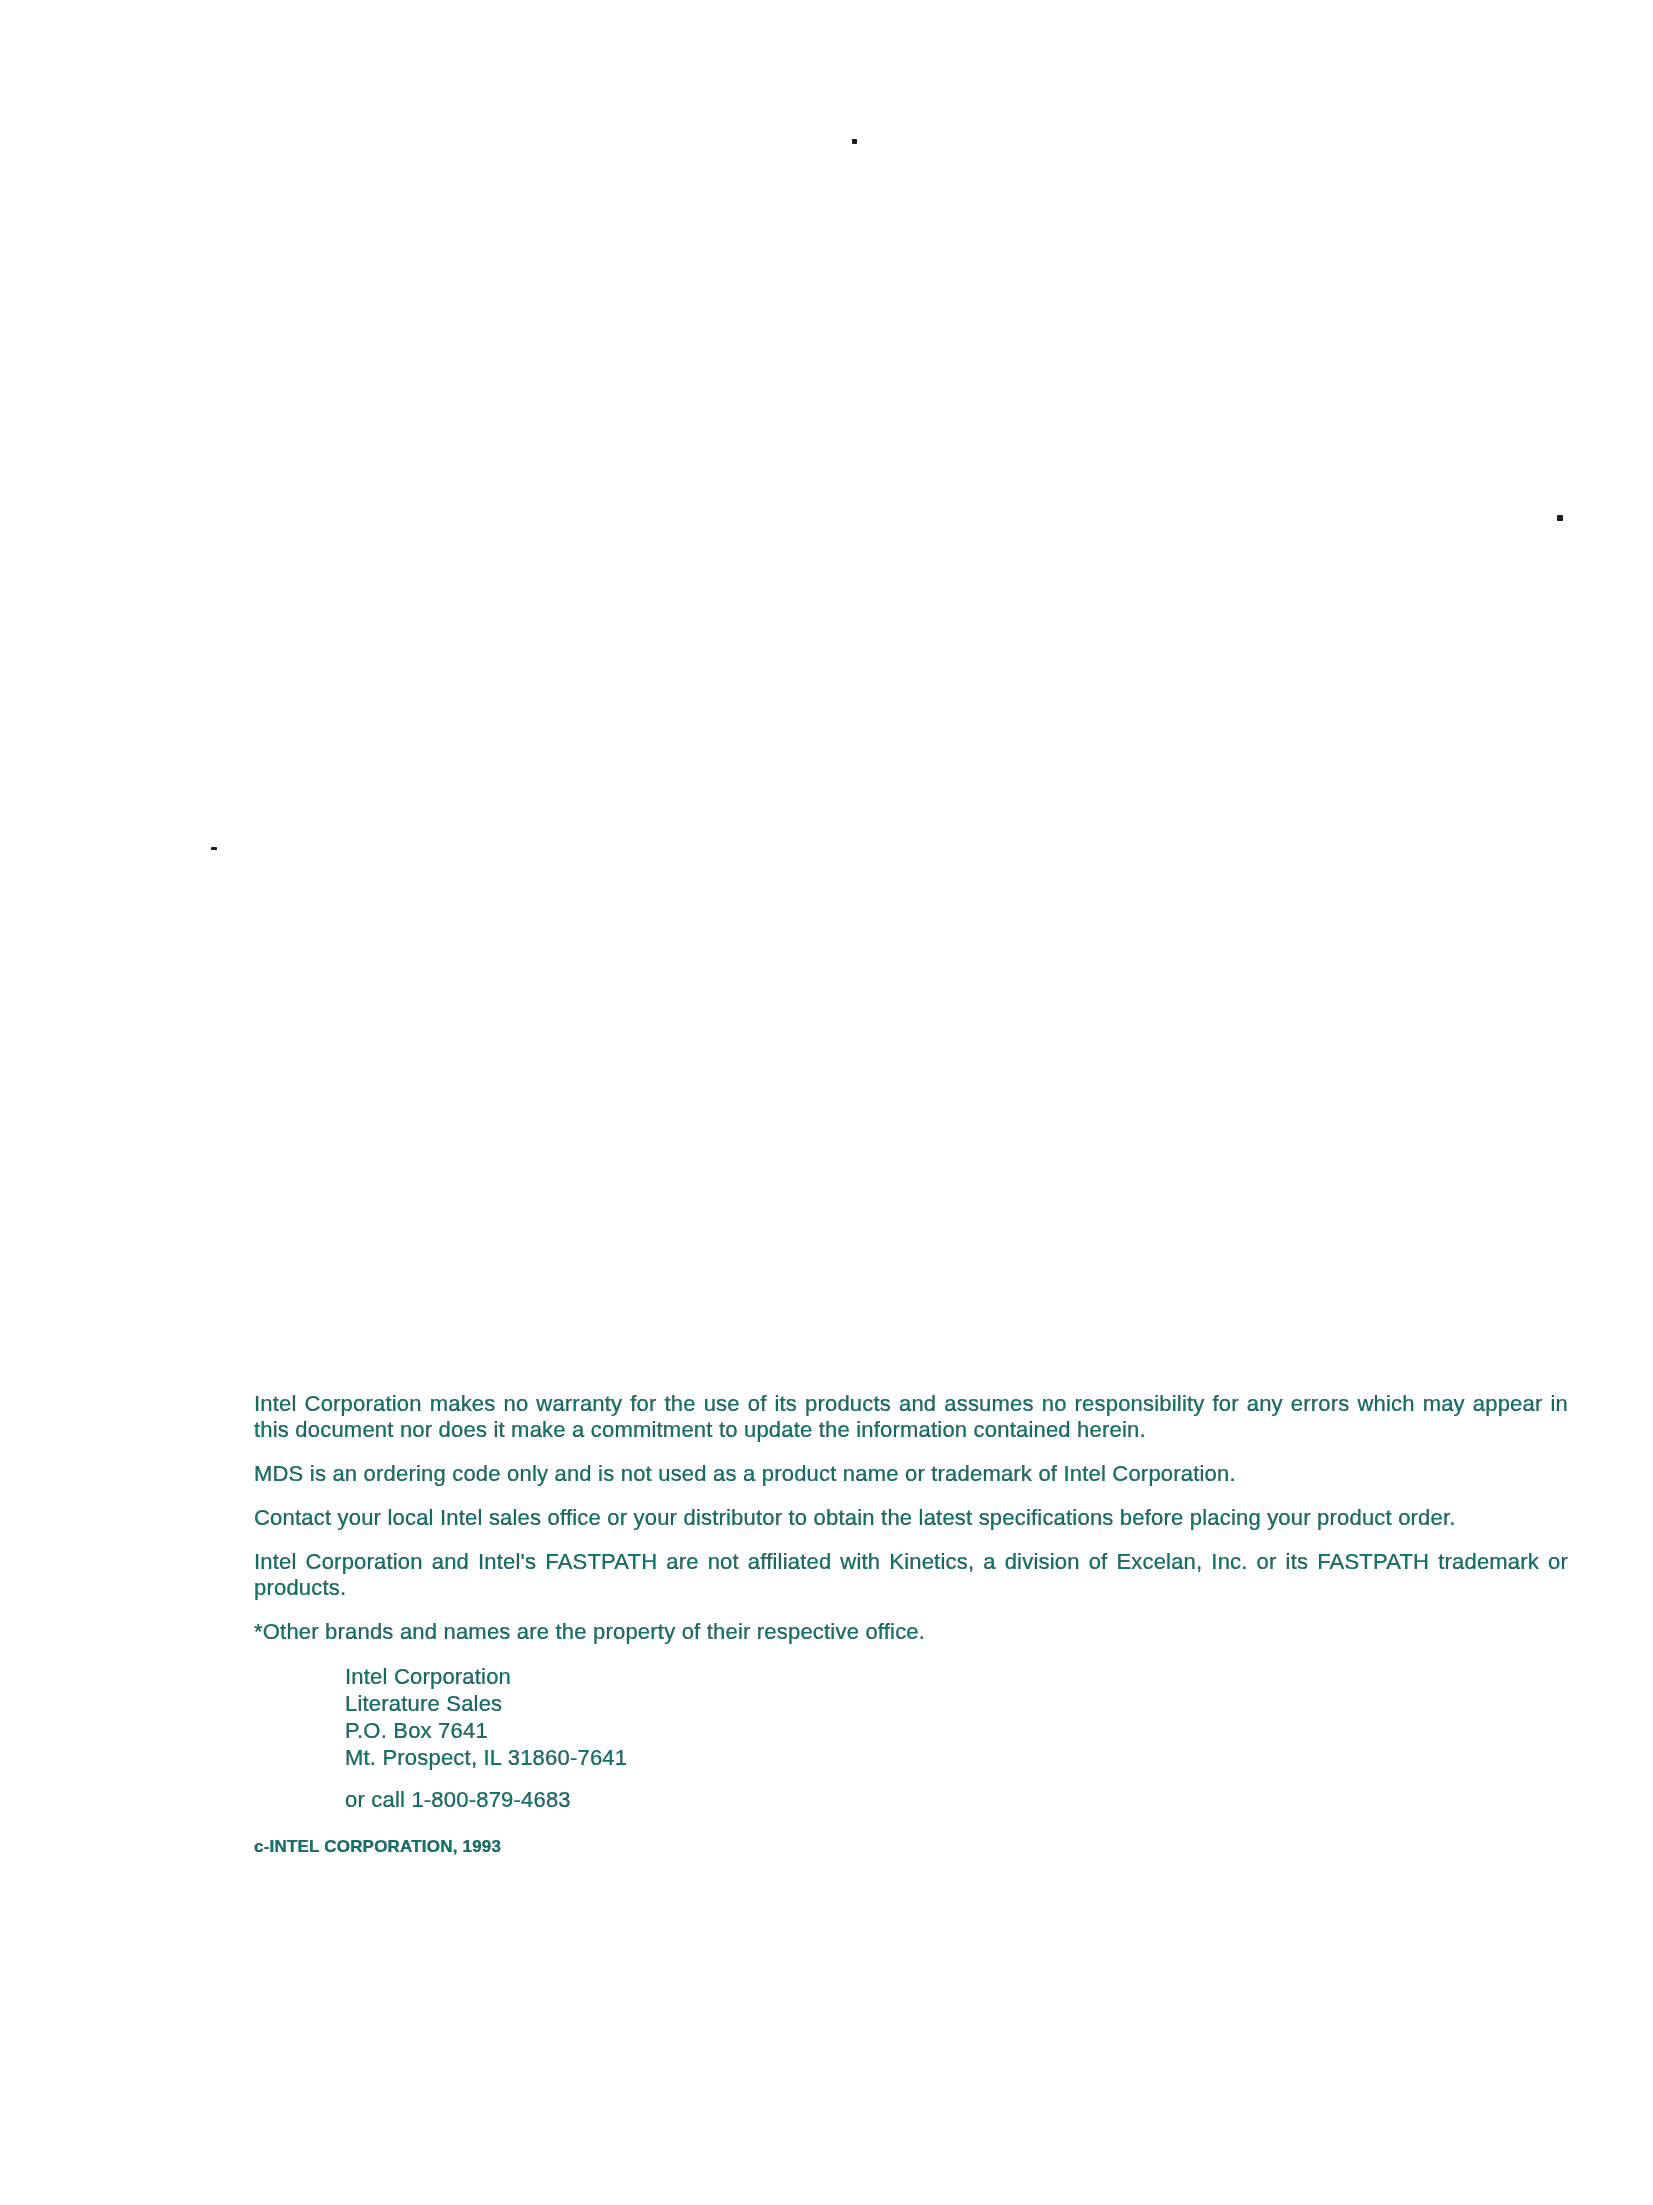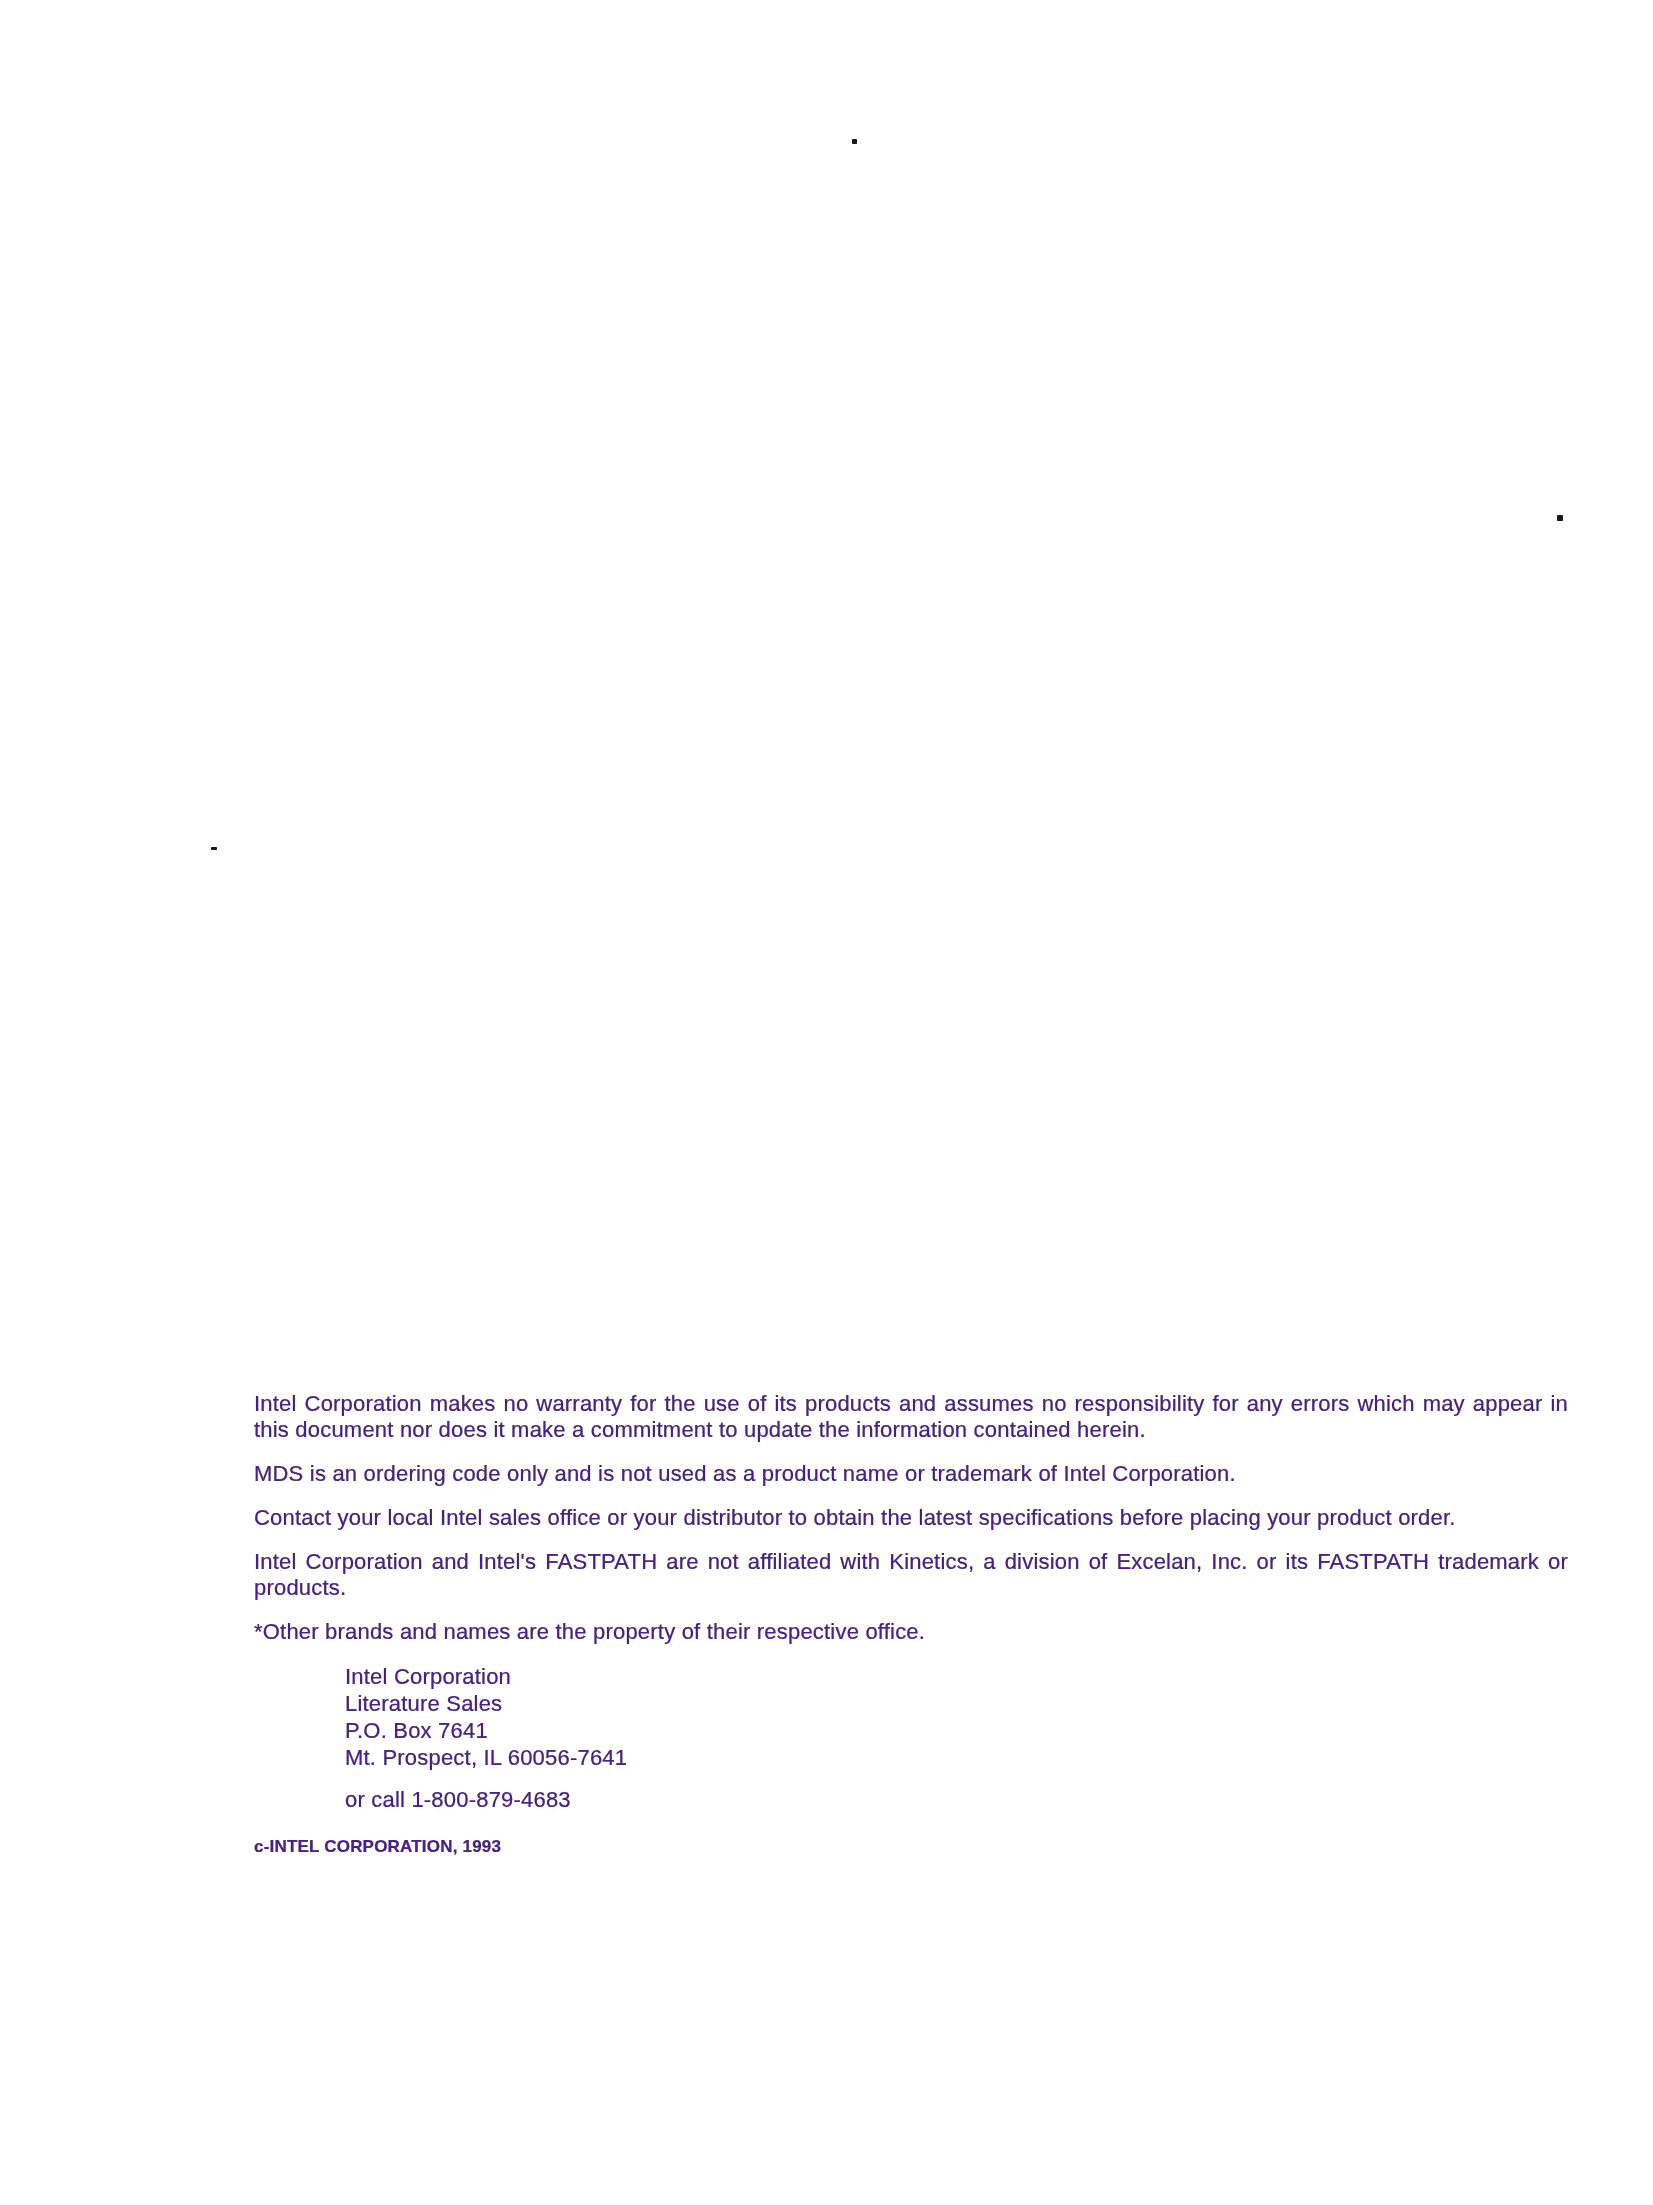--- a/index.html
+++ b/index.html
@@ -7,21 +7,21 @@
     padding: 0;
     background: #e8e8e8;
   }
   .page {
     position: relative;
     width: 1653px;
     height: 2205px;
     background: #ffffff;
     overflow: hidden;
     font-family: "Liberation Sans", sans-serif;
-    color: #4c1d95;
+    color: #0f766e;
   }
   
   .speck {
     position: absolute;
     background: #1a1a1a;
     border-radius: 0.8px;
   }
   .speck-1 { left: 852px; top: 139px;  width: 4.9px; height: 4.9px; }
   .speck-2 { left: 1557px; top: 515px;  width: 5.7px; height: 5.7px; }
   .speck-3 { left: 211px;  top: 847px; width: 5.7px; height: 3.3px; }
@@ -74,21 +74,21 @@
     <p>Intel Corporation makes no warranty for the use of its products and assumes no responsibility for any errors which may appear in this document nor does it make a commitment to update the information contained herein.</p>
     <p>MDS is an ordering code only and is not used as a product name or trademark of Intel Corporation.</p>
     <p>Contact your local Intel sales office or your distributor to obtain the latest specifications before placing your product order.</p>
     <p>Intel Corporation and Intel's FASTPATH are not affiliated with Kinetics, a division of Excelan, Inc. or its FASTPATH trademark or products.</p>
     <p>*Other brands and names are the property of their respective office.</p>
 
     <div class="address">
       <div class="addr-line">Intel Corporation</div>
       <div class="addr-line">Literature Sales</div>
       <div class="addr-line">P.O. Box 7641</div>
-      <div class="addr-line">Mt. Prospect, IL 60056-7641</div>
+      <div class="addr-line">Mt. Prospect, IL 31860-7641</div>
       <div class="phone-line">or call 1-800-879-4683</div>
     </div>
 
     <div class="copyright">c-INTEL CORPORATION, 1993</div>
   </div>
 
 </div>
 
 
 </body></html>

